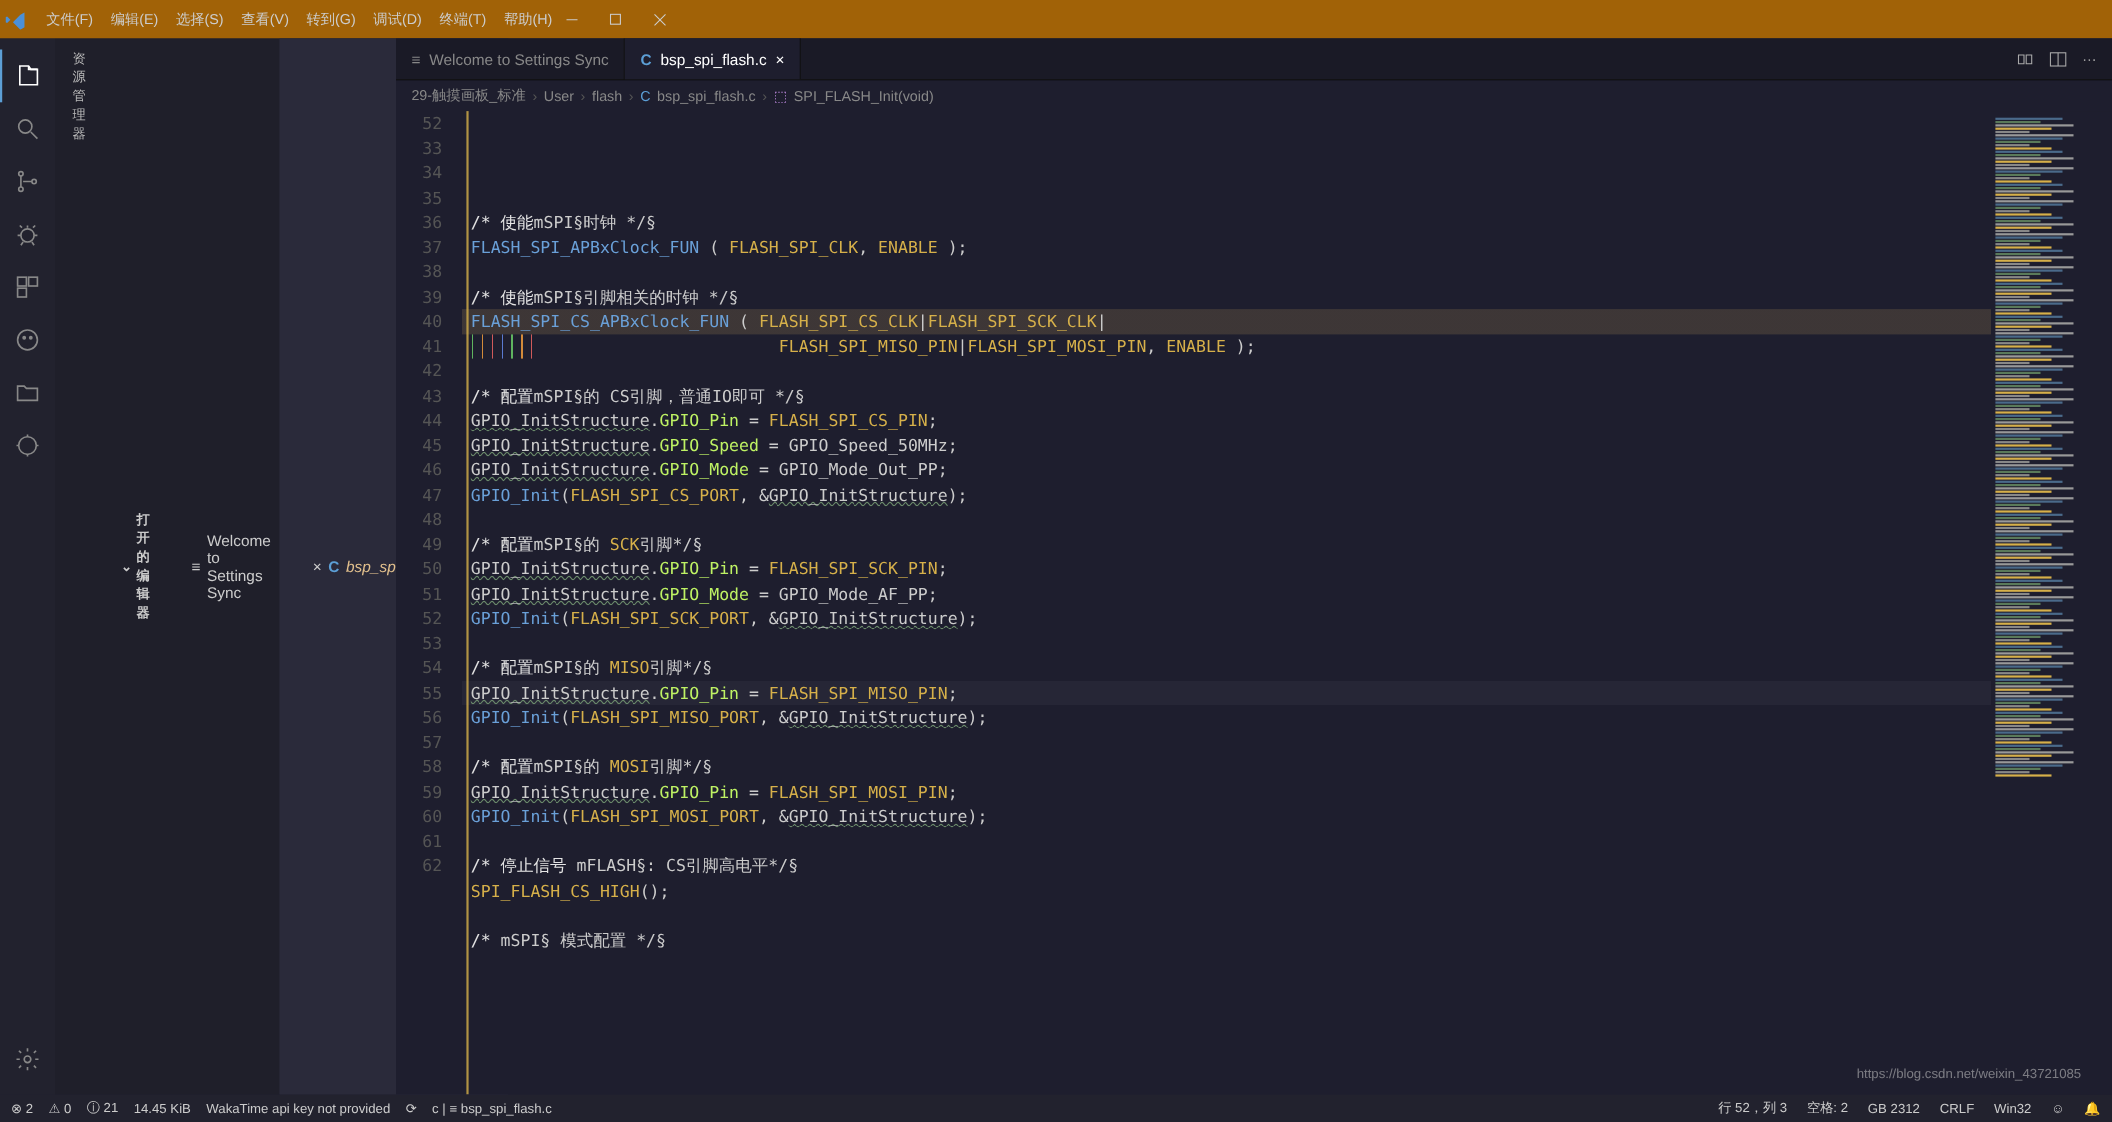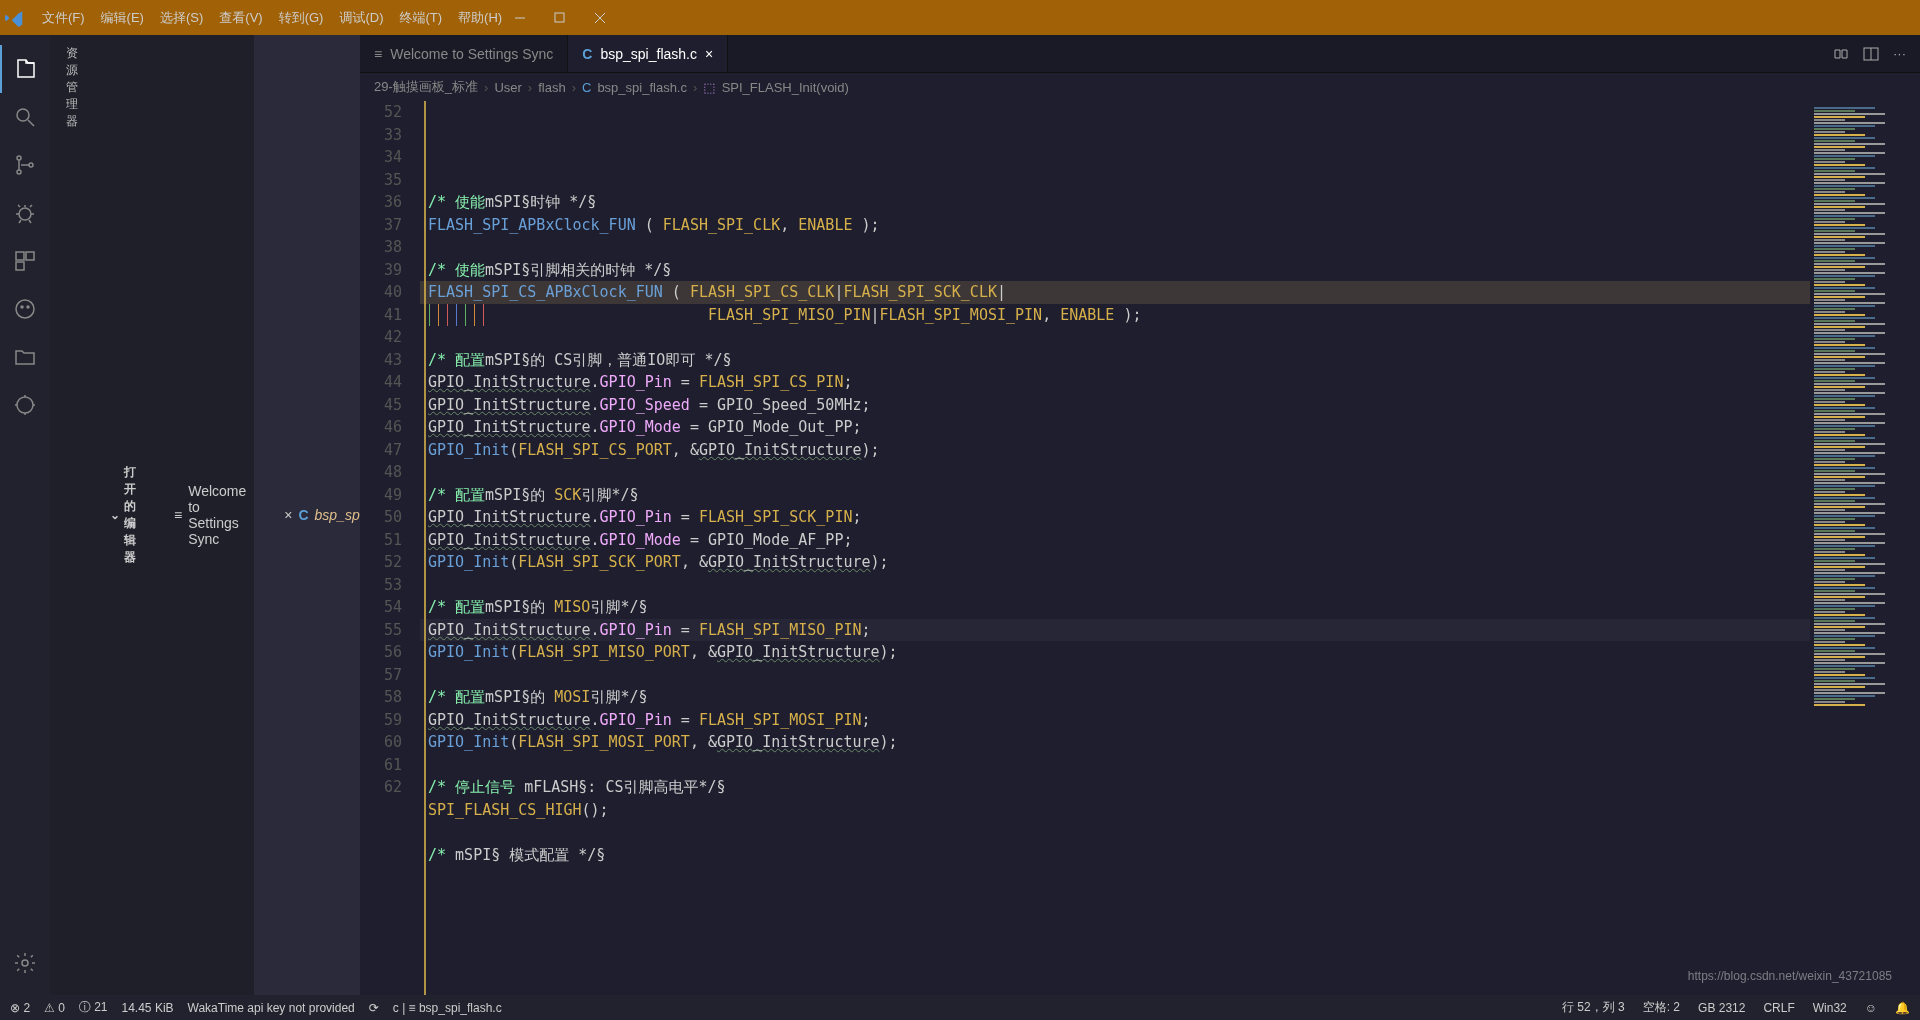--- a/index.html
+++ b/index.html
@@ -120,24 +120,24 @@
 .cline-hl { background: rgba(255,255,255,0.04); }
 .indent-line37 { background: linear-gradient(90deg, rgba(120,100,70,0.35) 0%, rgba(120,100,70,0.35) 100%); }
 .indent-line38 { background: linear-gradient(90deg, transparent 0, transparent 9px,
   #5fb35f 9px,#5fb35f 10px, transparent 10px, transparent 18px,
   #d28a3a 18px,#d28a3a 19px, transparent 19px, transparent 27px,
   #d05a5a 27px,#d05a5a 28px, transparent 28px, transparent 36px,
   #5a7ad0 36px,#5a7ad0 37px, transparent 37px, transparent 45px,
   #5fb35f 45px,#5fb35f 46px, transparent 46px, transparent 54px,
   #d28a3a 54px,#d28a3a 55px, transparent 55px, transparent 63px,
   #d05a5a 63px,#d05a5a 64px, transparent 64px);}
-.cmt { color: #86efac; }
+.cmt { color: #e5e5e5; }
 .mac { color: #d6b04a; }
 .fn { color: #6aa0d8; }
-.prop { color: #f0abfc; }
+.prop { color: #bef264; }
 .warn-sq { text-decoration: underline wavy #6a8a6a; text-decoration-thickness: 1px; }
 .minimap { width: 110px; background: #1e1e2e; position: relative; }
 .minimap-inner { position: absolute; top: 6px; left: 4px; right: 4px; bottom: 6px; display: flex; flex-direction: column; gap: 0; }
 .mm-line { height: 2px; margin-bottom: 1px; }
 .mm-a{background:#4a6a8a;width:60%;} .mm-b{background:#5a7a5a;width:40%;} .mm-c{background:#999;width:70%;} .mm-d{background:#d6b04a;width:50%;} .mm-e{background:#888;width:30%;}
 
 .statusbar {
   height: 25px;
   background: #22222e;
   color: #ccc;

